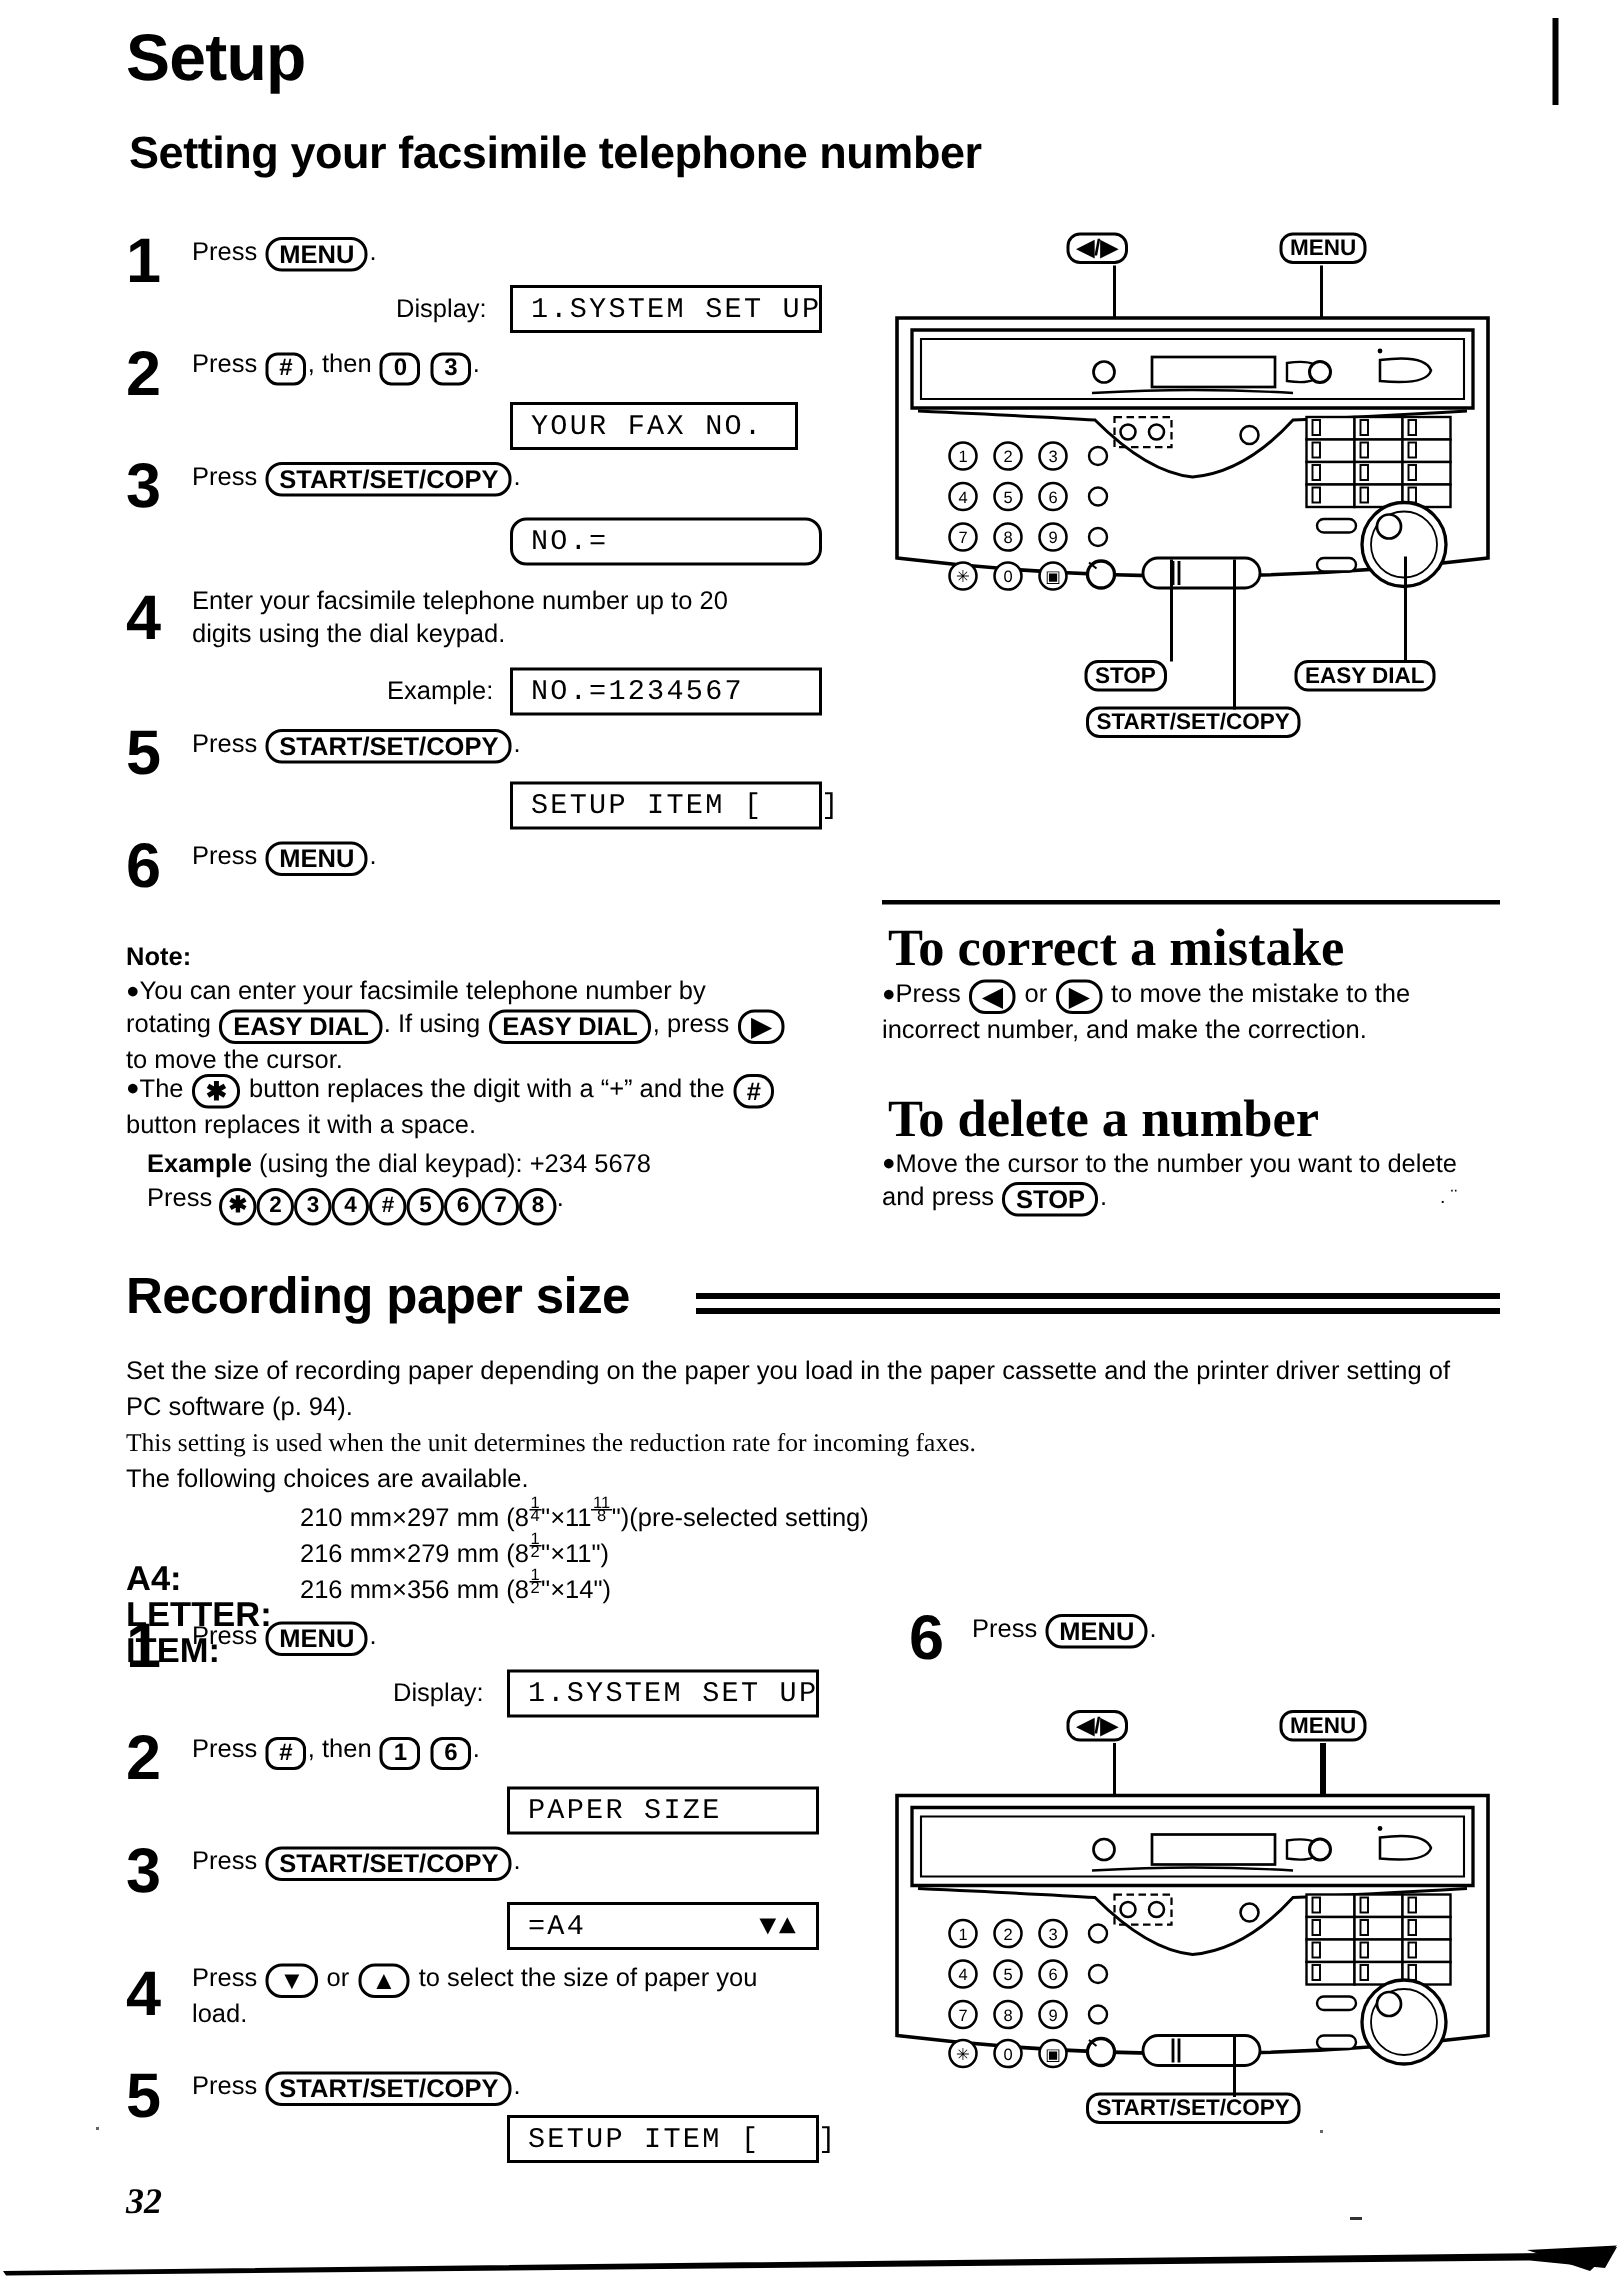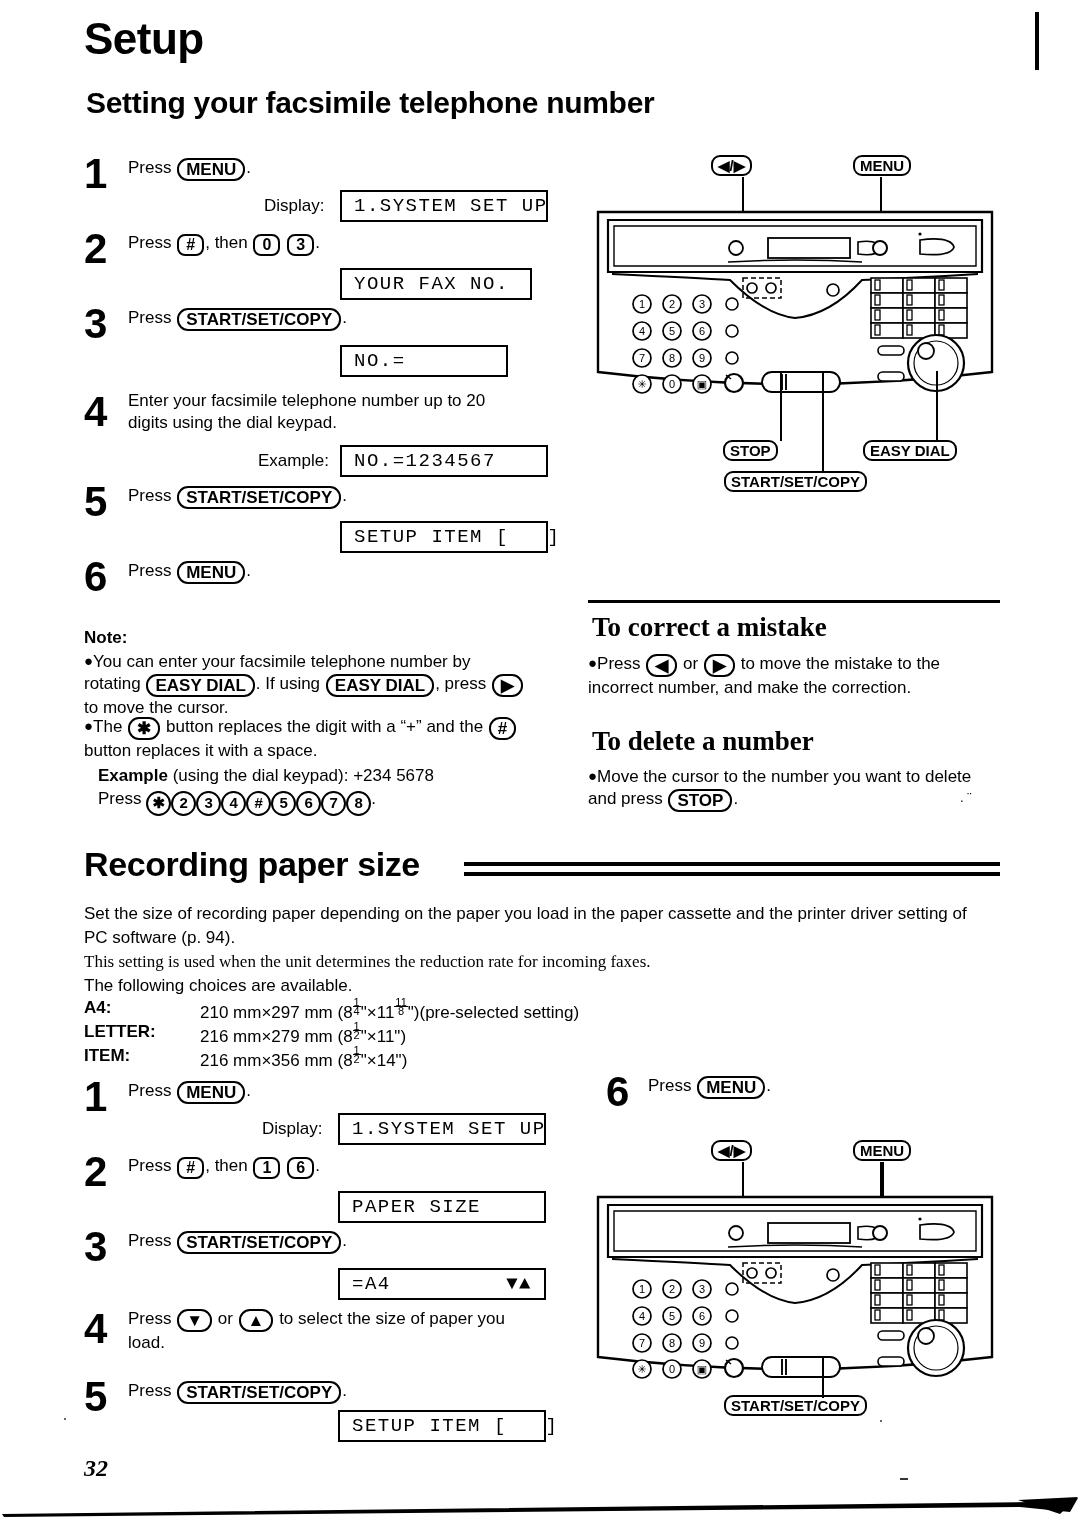--- a/index.html
+++ b/index.html
@@ -46,27 +46,27 @@
     font-size:19px;letter-spacing:1.5px;padding:3px 12px;background:#fff;
     white-space:pre;box-sizing:border-box;
   }
   .lcd-label{font-size:17px;}
   
   .note-head{font-size:17px;font-weight:bold;}
   .note-li{font-size:17px;line-height:21.5px;}
   .bullet{font-size:15px;vertical-align:1px;}
   
   .rc-head{
-    font-family:"Liberation Serif",serif;font-weight:bold;font-size:27px;
+    font-family:"Liberation Serif",serif;font-weight:bold;font-size:35px;
   }
   .rule{background:#000;}
   
   #section-title-2{left:84px;top:845px;font-size:34px;font-weight:bold;letter-spacing:-.4px;}
   .bodytext{font-size:17px;line-height:24px;}
-  .sizelabel{font-weight:bold;font-size:17px;}
+  .sizelabel{font-weight:bold;font-size:23px;margin-top:41px;}
   .frac{display:inline-block;font-size:11px;vertical-align:3px;line-height:8px;text-align:center;}
   .frac i{display:block;font-style:normal;border-bottom:1px solid #000;padding:0 1px;}
   .frac b{display:block;font-weight:normal;padding:0 1px;}
   #page-number{left:84px;top:1455px;font-family:"Liberation Serif",serif;
      font-style:italic;font-weight:bold;font-size:24px;}
   .scanedge{position:absolute;left:0;bottom:8px;width:1080px;height:22px;}
 </style>
 </head>
 <body>
 
@@ -84,21 +84,21 @@
 <div class="abs step-num" style="left:84px;top:230px;">2</div>
 <div class="abs step-text" style="left:128px;top:232px;">
   <span>Press </span><span class="key">#</span><span>, then </span><span class="key">0</span> <span class="key">3</span><span>.</span>
 </div>
 <div class="abs lcd" style="left:340px;top:268px;width:192px;">YOUR FAX NO.</div>
 
 <div class="abs step-num" style="left:84px;top:305px;">3</div>
 <div class="abs step-text" style="left:128px;top:307px;">
   <span>Press </span><span class="btn">START/SET/COPY</span><span>.</span>
 </div>
-<div class="abs lcd" style="left:340px;top:345px;width:168px;">NO.=</div>
+<div class="abs lcd" style="left:340px;top:345px;width:208px;border-radius:11px;">NO.=</div>
 
 <div class="abs step-num" style="left:84px;top:393px;">4</div>
 <div class="abs step-text" style="left:128px;top:390px;width:390px;">Enter your facsimile telephone number up to 20 digits using the dial keypad.</div>
 <div class="abs lcd-label" style="left:258px;top:451px;">Example:</div>
 <div class="abs lcd" style="left:340px;top:445px;width:208px;">NO.=1234567</div>
 
 <div class="abs step-num" style="left:84px;top:483px;">5</div>
 <div class="abs step-text" style="left:128px;top:485px;">
   <span>Press </span><span class="btn">START/SET/COPY</span><span>.</span>
 </div>

